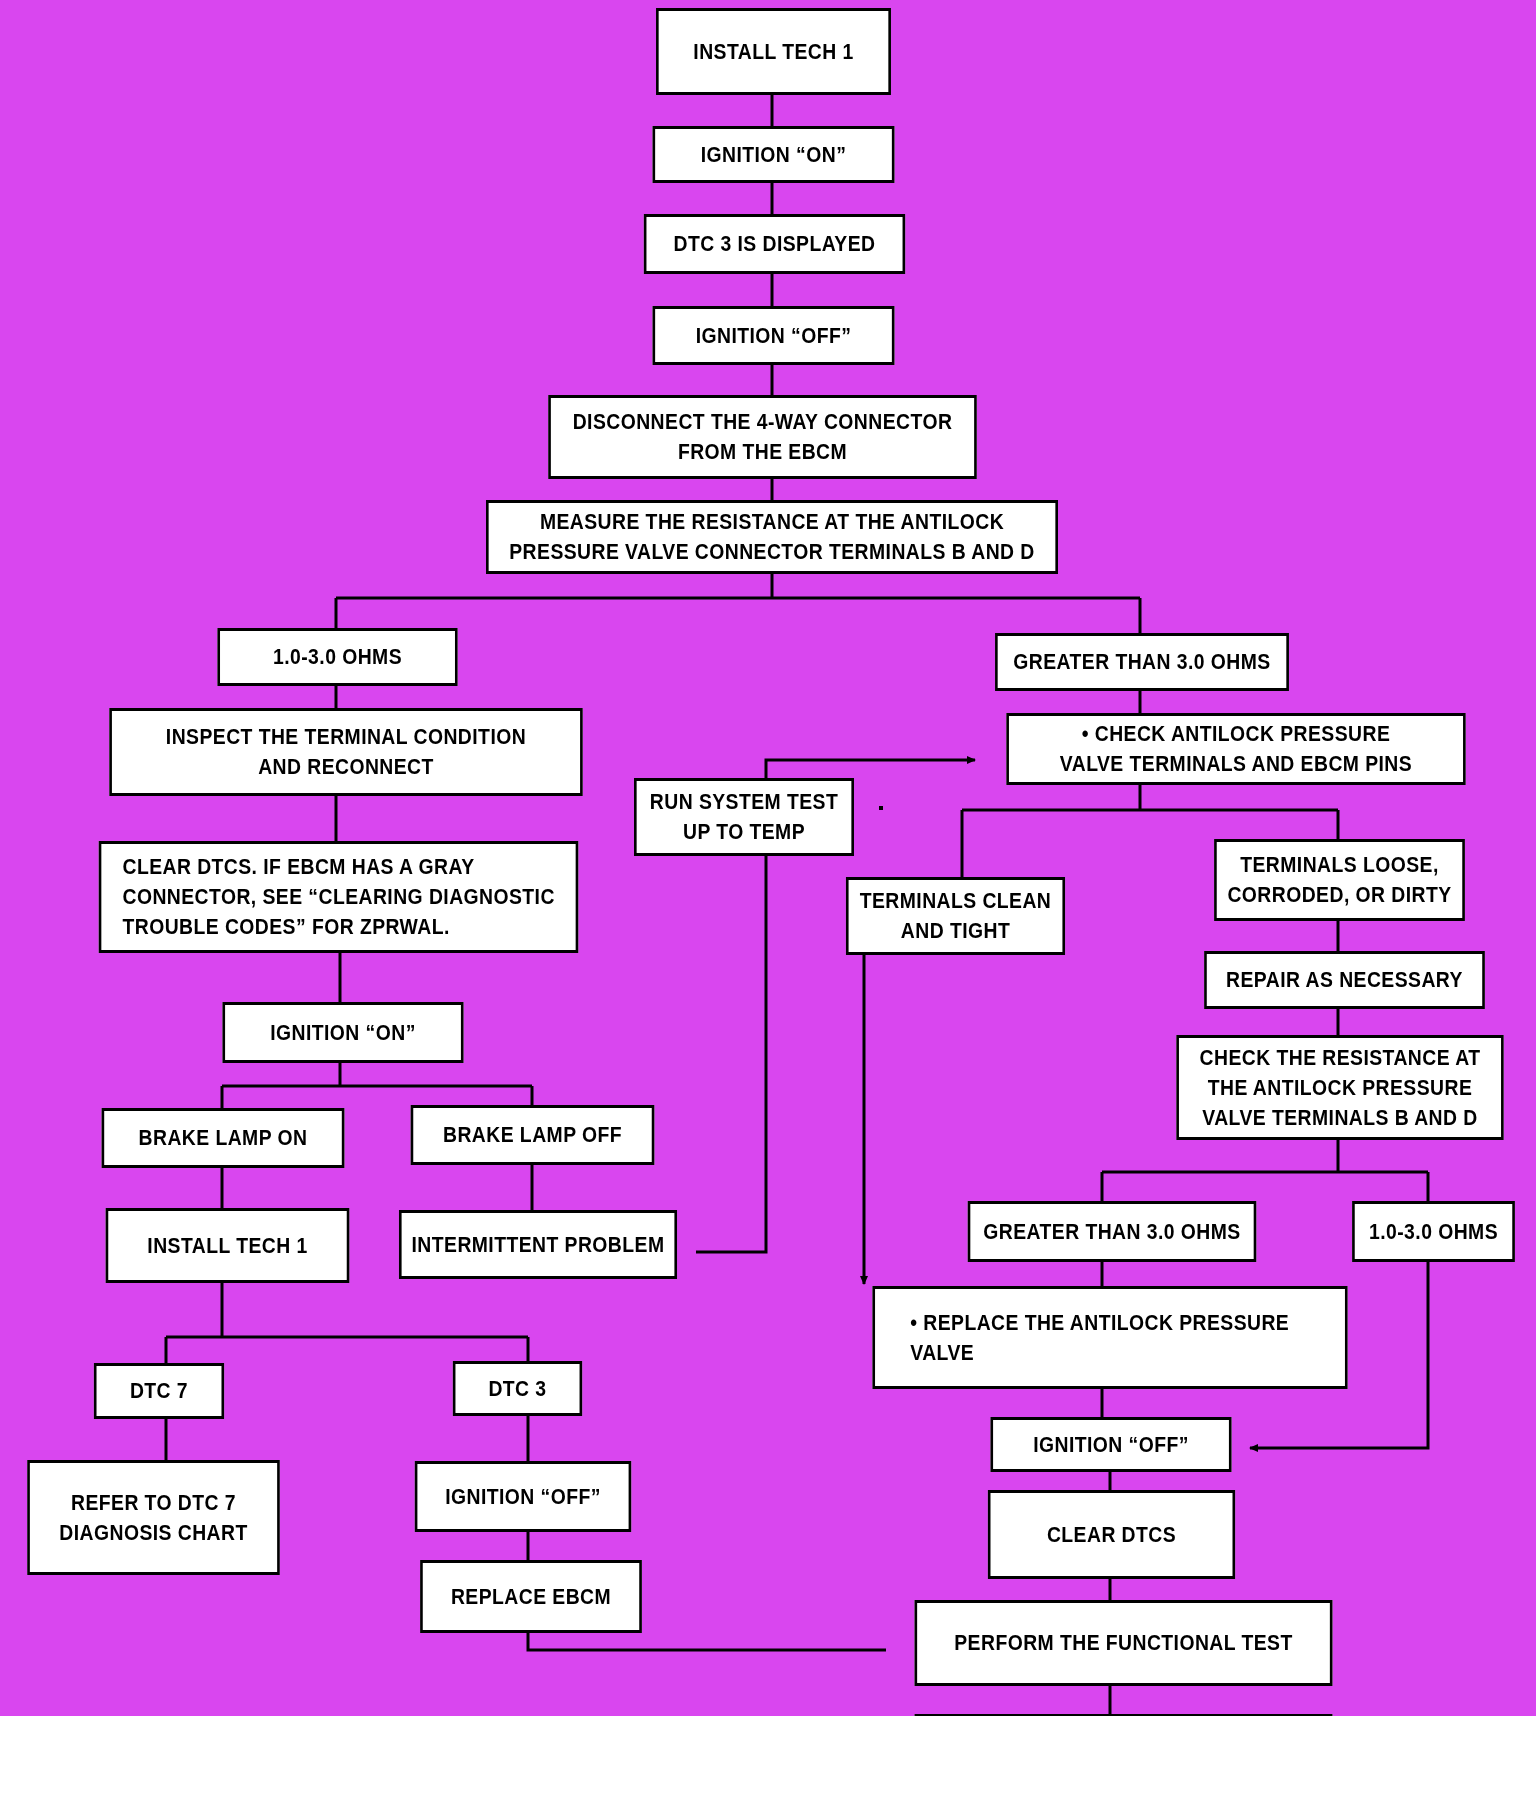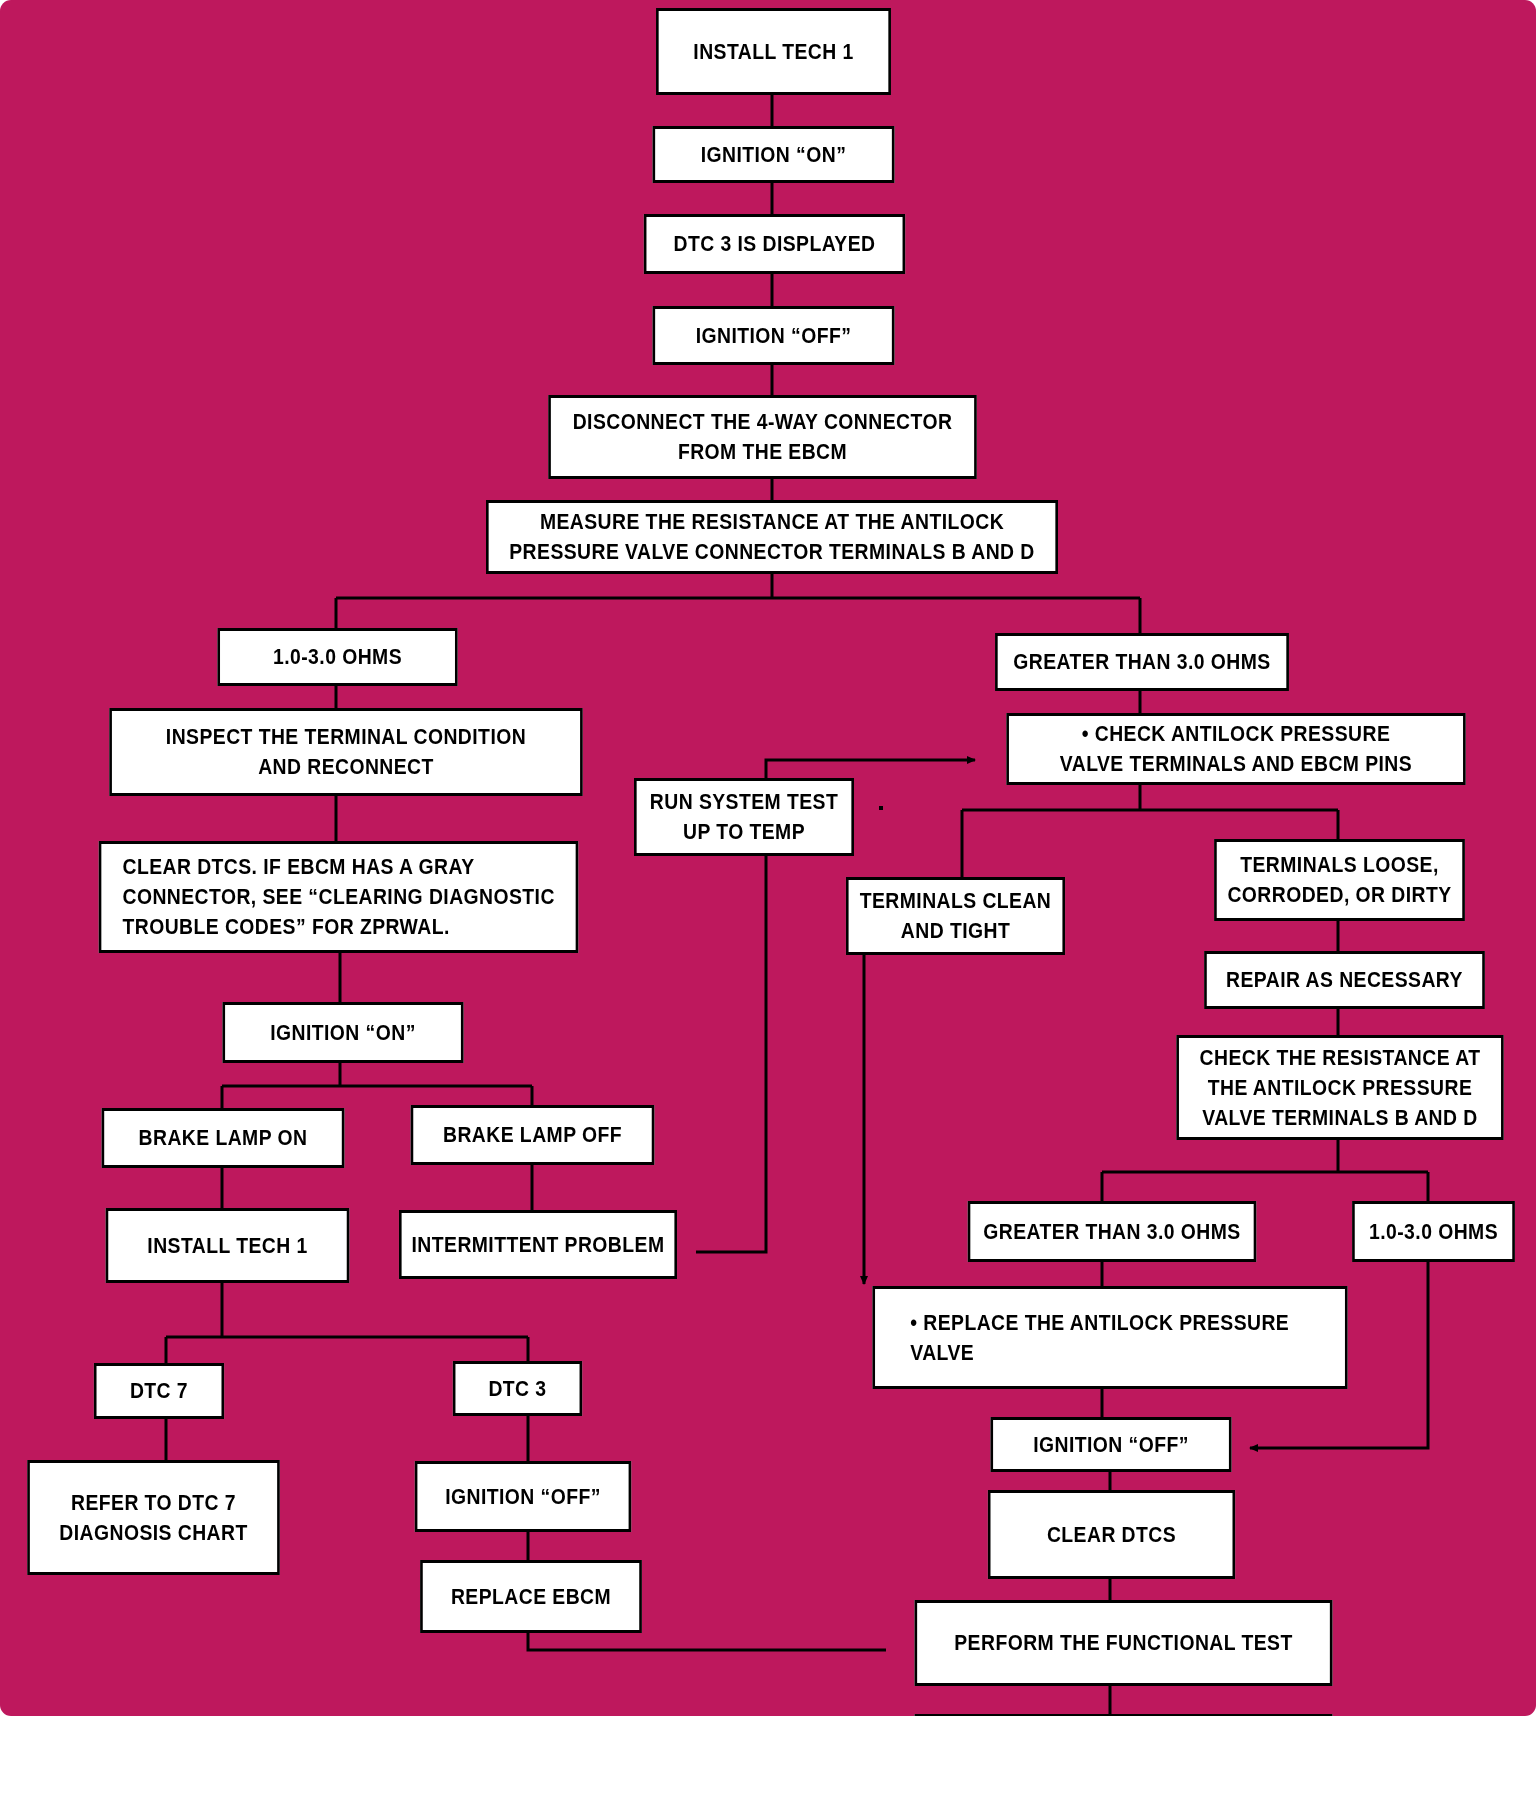--- a/index.html
+++ b/index.html
@@ -1,16 +1,16 @@
 <!DOCTYPE html>
 <html><head>
 <meta charset="utf-8">
 <style>
   html, body { margin: 0; padding: 0; background: #ffffff; }
-  #canvas { position: relative; width: 1536px; height: 1716px; background: #be185d; overflow: hidden; border-radius: 11px; }
+  #canvas { position: relative; width: 1536px; height: 1716px; background: #d946ef; overflow: hidden; }
   #wires { position: absolute; left: 0; top: 0; width: 1536px; height: 1808px; }
   .box {
     position: absolute; box-sizing: border-box;
     border: 3px solid #000; background: #fff;
     display: flex; align-items: center; justify-content: center;
     text-align: center;
     font-family: "Liberation Sans", sans-serif;
     font-weight: bold; font-size: 22px; line-height: 30px;
     color: #000; letter-spacing: 0.5px;
     white-space: pre-line; padding: 4px 10px;

